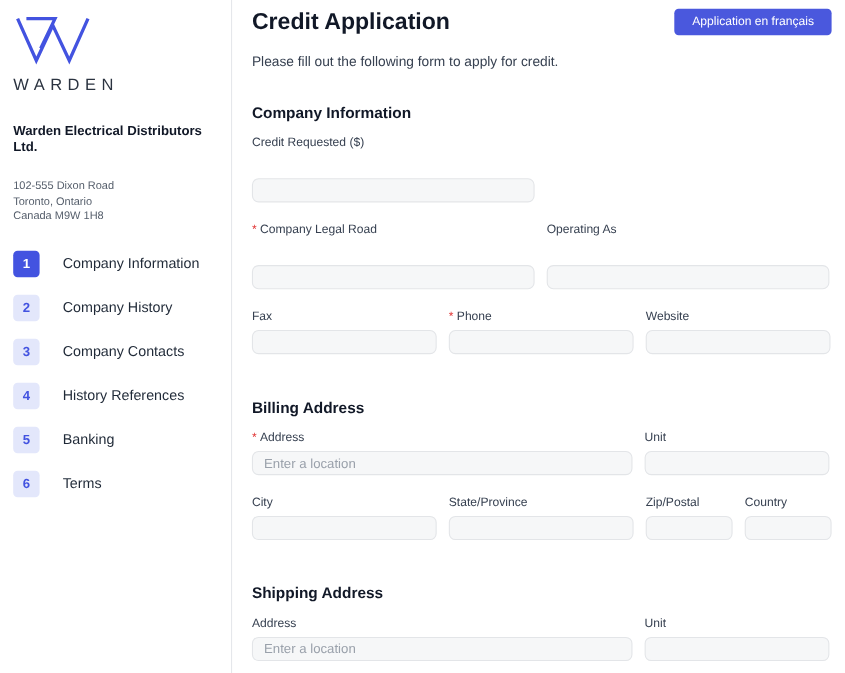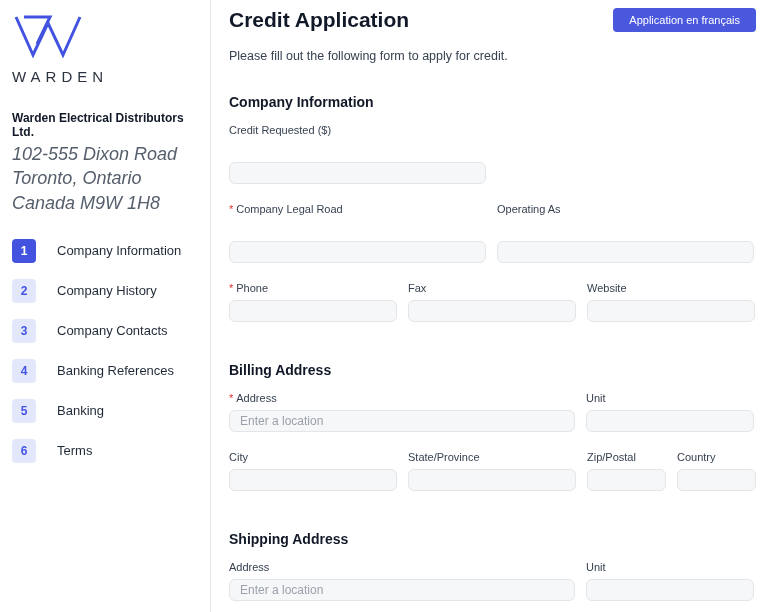--- a/index.html
+++ b/index.html
@@ -6,21 +6,21 @@
   html,body { width:768px; height:612px; overflow:hidden; background:#ffffff;
     font-family:"Liberation Sans", sans-serif; color:#111827; }
   .app { display:flex; width:768px; height:612px; }
 
   
   .sidebar { width:211px; min-width:211px; border-right:1px solid #e5e7eb;
     padding:10px 12px 0 12px; background:#ffffff; }
   .logo-wrap { margin:2px 0 4px 0; }
   .brand { font-size:15px; font-weight:500; letter-spacing:5px; color:#2b3340; margin-top:4px; }
   .company-name { margin-top:26px; font-size:12px; font-weight:700; color:#111827; }
-  .company-address { margin-top:3px; font-size:18px; font-style:italic; color:#555e6b; line-height:1.35; }
+  .company-address { margin-top:23px; font-size:10px; color:#555e6b; line-height:1.35; }
   .steps { margin-top:24px; }
   .step { display:flex; align-items:center; gap:21px; margin-bottom:16px; cursor:pointer; }
   .step-num { width:24px; height:24px; border-radius:4px; background:#e3e7fb; color:#4353e0;
     font-size:12px; font-weight:700; display:flex; align-items:center; justify-content:center; }
   .step.active .step-num { background:#4353e0; color:#ffffff; }
   .step-label { font-size:13px; color:#1f2937; }
 
   
   .main { flex:1; padding:8px 15px 0 18px; }
   .header-row { display:flex; justify-content:space-between; align-items:flex-start; }
@@ -75,21 +75,21 @@
       <div class="step">
         <div class="step-num">2</div>
         <div class="step-label">Company History</div>
       </div>
       <div class="step">
         <div class="step-num">3</div>
         <div class="step-label">Company Contacts</div>
       </div>
       <div class="step">
         <div class="step-num">4</div>
-        <div class="step-label">Banking References</div>
+        <div class="step-label">History References</div>
       </div>
       <div class="step">
         <div class="step-num">5</div>
         <div class="step-label">Banking</div>
       </div>
       <div class="step">
         <div class="step-num">6</div>
         <div class="step-label">Terms</div>
       </div>
     </div>
@@ -117,25 +117,25 @@
         <input type="text" value="" style="">
       </div>
       <div class="field w-half">
         <label><span>Operating As</span></label>
         <input type="text" value="" style="">
       </div>
     </div>
 
     <div class="row">
       <div class="field w-third">
+        <label><span>Fax</span></label>
+        <input type="text" value="" style="">
+      </div>
+      <div class="field w-third">
         <label><span class="req">*</span><span>Phone</span></label>
-        <input type="text" value="" style="">
-      </div>
-      <div class="field w-third">
-        <label><span>Fax</span></label>
         <input type="text" value="" style="">
       </div>
       <div class="field w-third">
         <label><span>Website</span></label>
         <input type="text" value="" style="">
       </div>
     </div>
 
     <div class="section-heading sec-gap">Billing Address</div>
 

